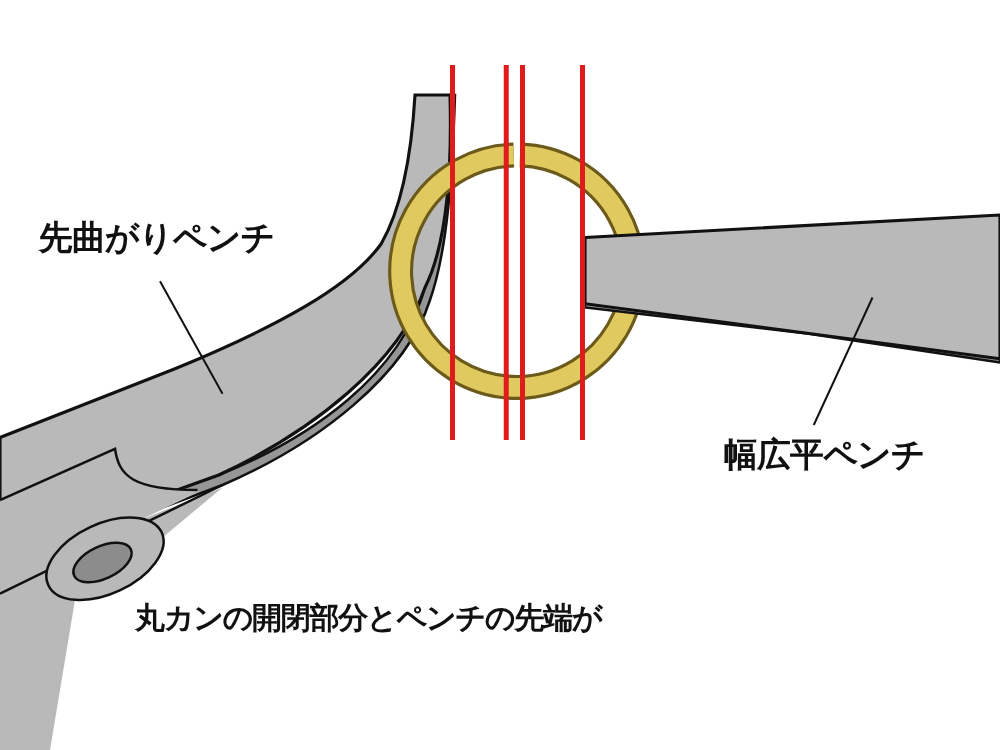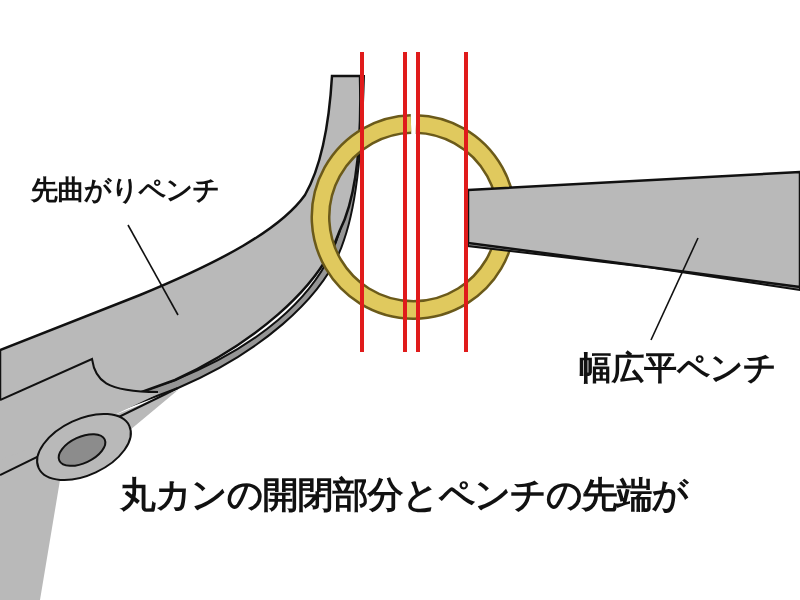--- a/index.html
+++ b/index.html
@@ -1,21 +1,21 @@
 <!DOCTYPE html>
 <html><head>
   <meta charset="utf-8">
   <style>
     html, body { margin: 0; padding: 0; background: #ffffff; }
     body { width: 800px; height: 600px; position: relative; overflow: hidden; font-family: "DejaVu Sans", sans-serif; }
     .canvas { position: absolute; left: 0; top: 0; width: 800px; height: 600px; }
     .label { position: absolute; font-weight: bold; color: #111; white-space: nowrap; font-family: "DejaVu Sans", sans-serif; }
     .label-left { left: 31px; top: 172px; font-size: 27px; letter-spacing: -0.5px; }
-    .label-right { left: 559px; top: 346px; font-size: 33px; letter-spacing: -0.5px; padding-left: 20px; }
-    .caption { position: absolute; left: 108px; top: 472px; font-size: 36px; font-weight: bold; line-height: 45px; color: #111; letter-spacing: -1px; font-family: "DejaVu Sans", sans-serif; margin-left: 12px; }
+    .label-right { left: 559px; top: 346px; font-size: 27px; letter-spacing: -0.5px; padding-left: 20px; }
+    .caption { position: absolute; left: 108px; top: 472px; font-size: 24px; font-weight: bold; line-height: 45px; color: #111; letter-spacing: -1px; font-family: "DejaVu Sans", sans-serif; }
     .caption div { white-space: nowrap; }
   </style>
 </head>
 <body>
 
 <svg class="canvas" viewBox="0 0 800 600" xmlns="http://www.w3.org/2000/svg">
 
   <g>
 
     <path d="M0,440 L175,380 C250,350 320,300 340,230 C352,190 358,140 360,76 L364,76 C362,140 358,200 344,240 C325,300 255,355 178,388 L0,455 Z" fill="#969696" stroke="#111" stroke-width="2"></path>

